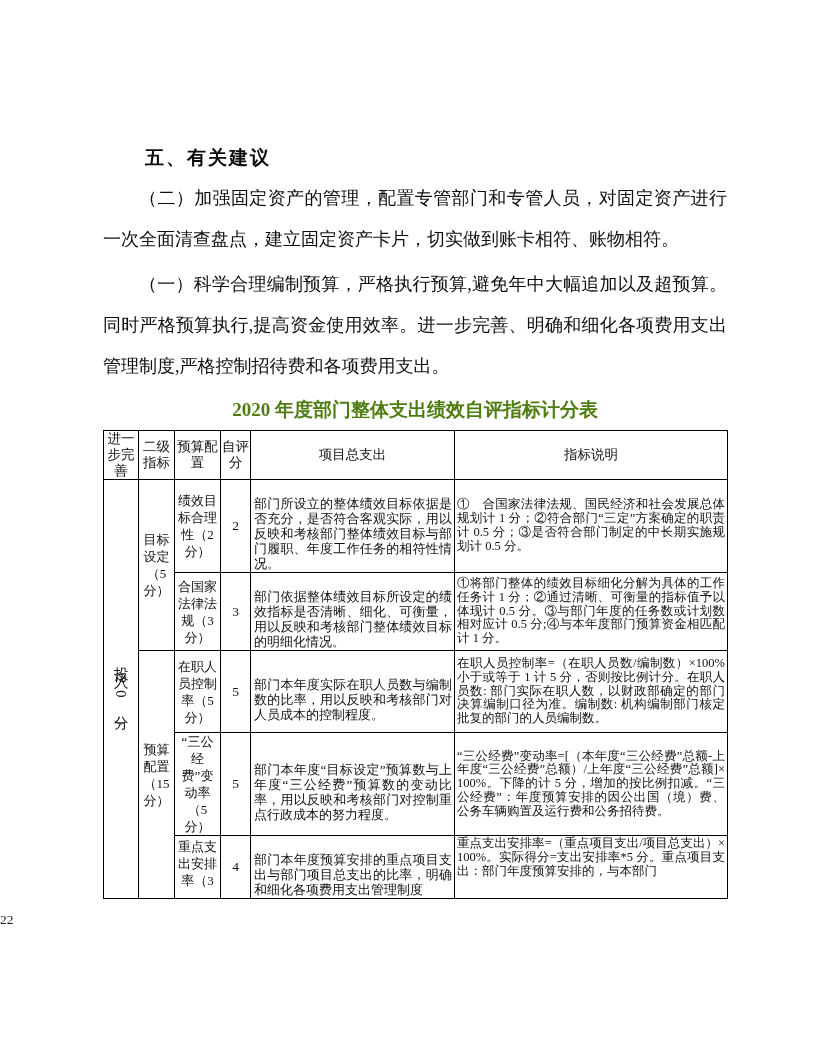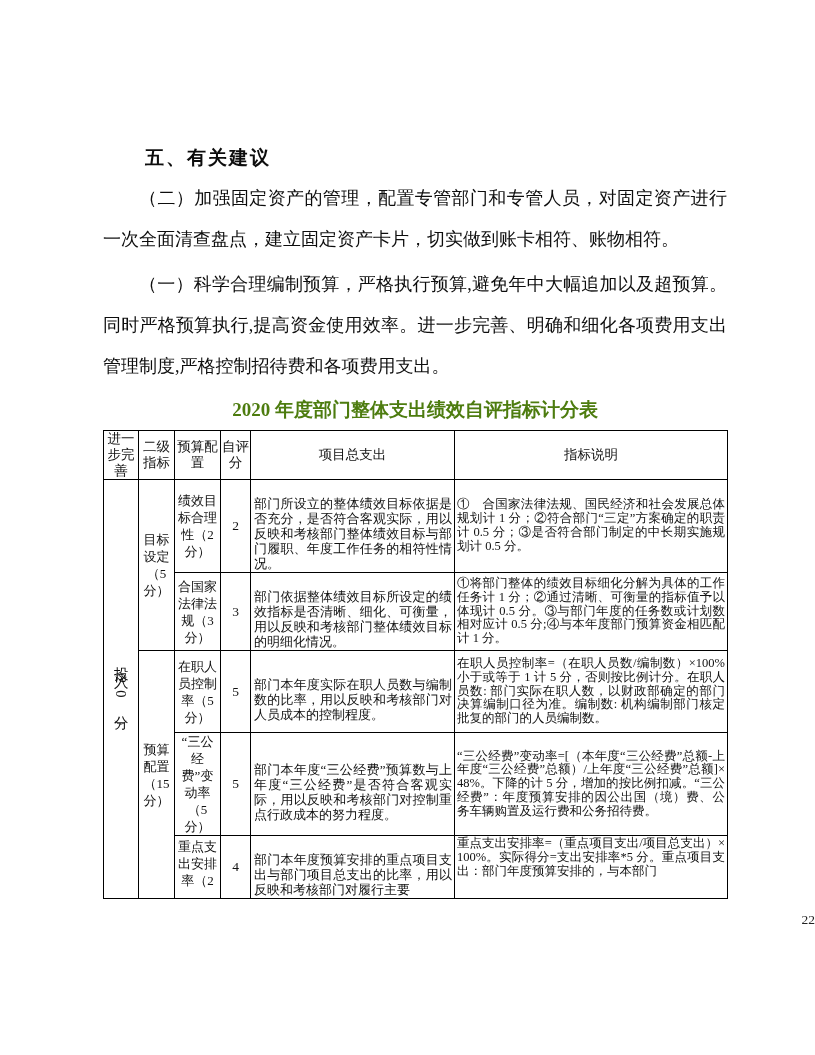--- a/index.html
+++ b/index.html
@@ -57,21 +57,21 @@
   td.c6 {
     font-size:12.5px; line-height:13.8px; padding:1px 2px;
     vertical-align:middle; text-align:justify;
   }
   td.note-first { }
   tr.r4 td.c3, tr.r4 td.c5, tr.r4 td.c6 { vertical-align:top; }
   tr.r4 td.c3 { padding-top:2px; }
 
   .page-number {
     position:absolute; left:0; width:815px; top:912px;
-    text-align:right; font-size:13.5px; color:#222;
+    text-align:left; font-size:13.5px; color:#222;
   }
 </style>
 </head>
 <body>
 
 <div class="page">
   <div class="content">
 
     <h2 class="sec-heading">五、有关建议</h2>
 
@@ -121,28 +121,28 @@
           <td class="c2" rowspan="3">预算配置（15分）</td>
           <td class="c3">在职人员控制率（5分）</td>
           <td class="c4">5</td>
           <td class="c5">部门本年度实际在职人员数与编制数的比率，用以反映和考核部门对人员成本的控制程度。</td>
           <td class="c6">在职人员控制率=（在职人员数/编制数）×100%小于或等于 1 计 5 分，否则按比例计分。在职人员数: 部门实际在职人数，以财政部确定的部门决算编制口径为准。编制数: 机构编制部门核定批复的部门的人员编制数。</td>
         </tr>
 
         <tr class="r3">
           <td class="c3">“三公经费”变动率（5分）</td>
           <td class="c4">5</td>
-          <td class="c5">部门本年度“三公经费”预算数与上年度“三公经费”是否符合客观实际，用以反映和考核部门对控制重点行政成本的努力程度。</td>
-          <td class="c6">“三公经费”变动率=[（本年度“三公经费”总额-上年度“三公经费”总额）/上年度“三公经费”总额]×48%。下降的计 5 分，增加的按比例扣减。“三公经费”：年度预算安排的因公出国（境）费、公务车辆购置及运行费和公务招待费。</td>
+          <td class="c5">部门本年度“目标设定”预算数与上年度“三公经费”预算数的变动比率，用以反映和考核部门对控制重点行政成本的努力程度。</td>
+          <td class="c6">“三公经费”变动率=[（本年度“三公经费”总额-上年度“三公经费”总额）/上年度“三公经费”总额]×100%。下降的计 5 分，增加的按比例扣减。“三公经费”：年度预算安排的因公出国（境）费、公务车辆购置及运行费和公务招待费。</td>
         </tr>
 
         <tr class="r4">
-          <td class="c3">重点支出安排率（2</td>
+          <td class="c3">重点支出安排率（3</td>
           <td class="c4">4</td>
-          <td class="c5">部门本年度预算安排的重点项目支出与部门项目总支出的比率，用以反映和考核部门对履行主要</td>
+          <td class="c5">部门本年度预算安排的重点项目支出与部门项目总支出的比率，明确和细化各项费用支出管理制度</td>
           <td class="c6">重点支出安排率=（重点项目支出/项目总支出）×100%。实际得分=支出安排率*5 分。重点项目支出：部门年度预算安排的，与本部门</td>
         </tr>
       </tbody>
     </table>
   </div>
 
   <div class="page-number">22</div>
 </div>
 
 </body></html>

